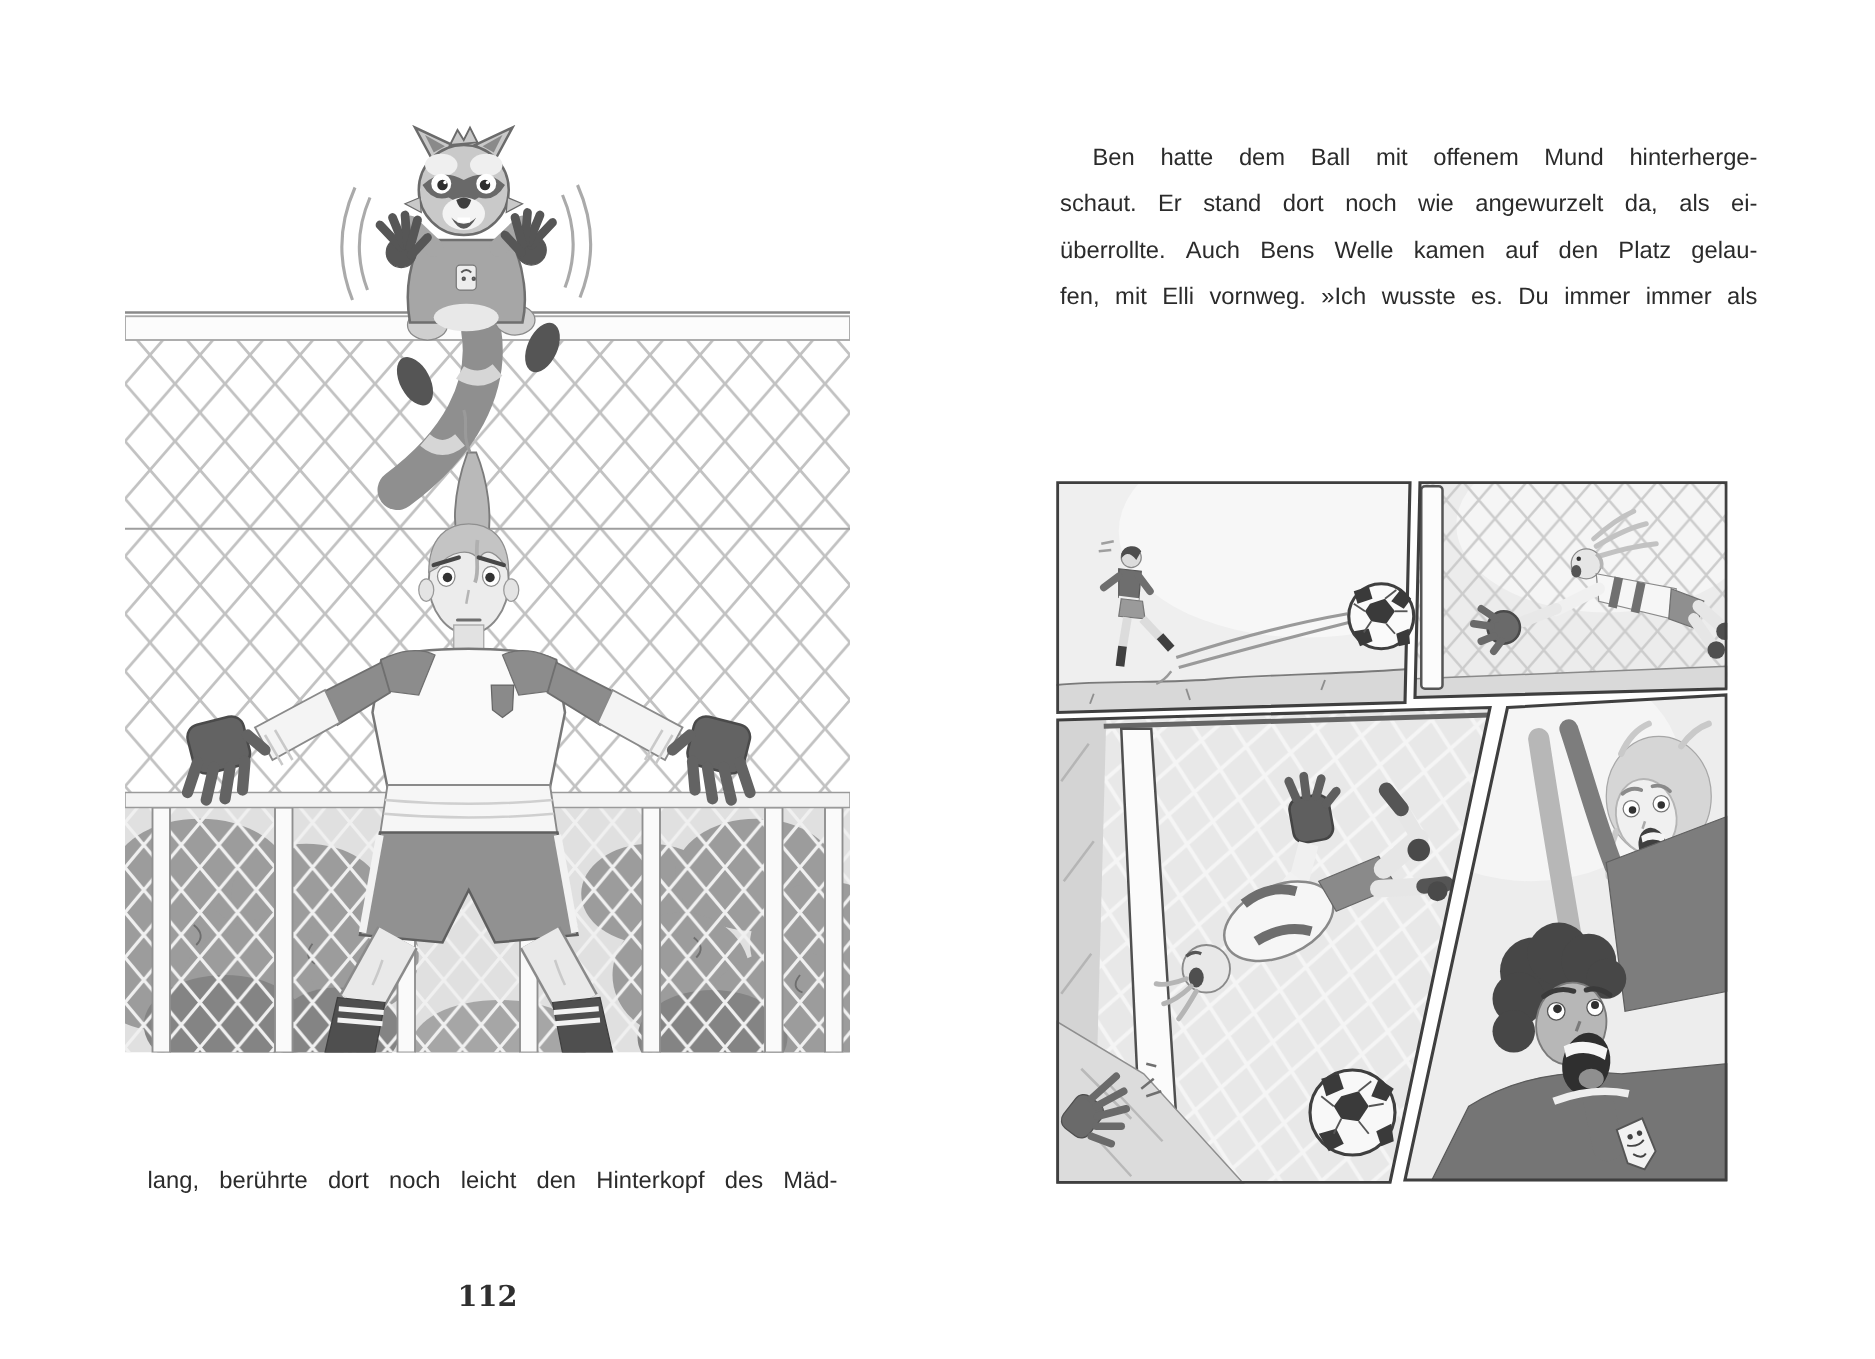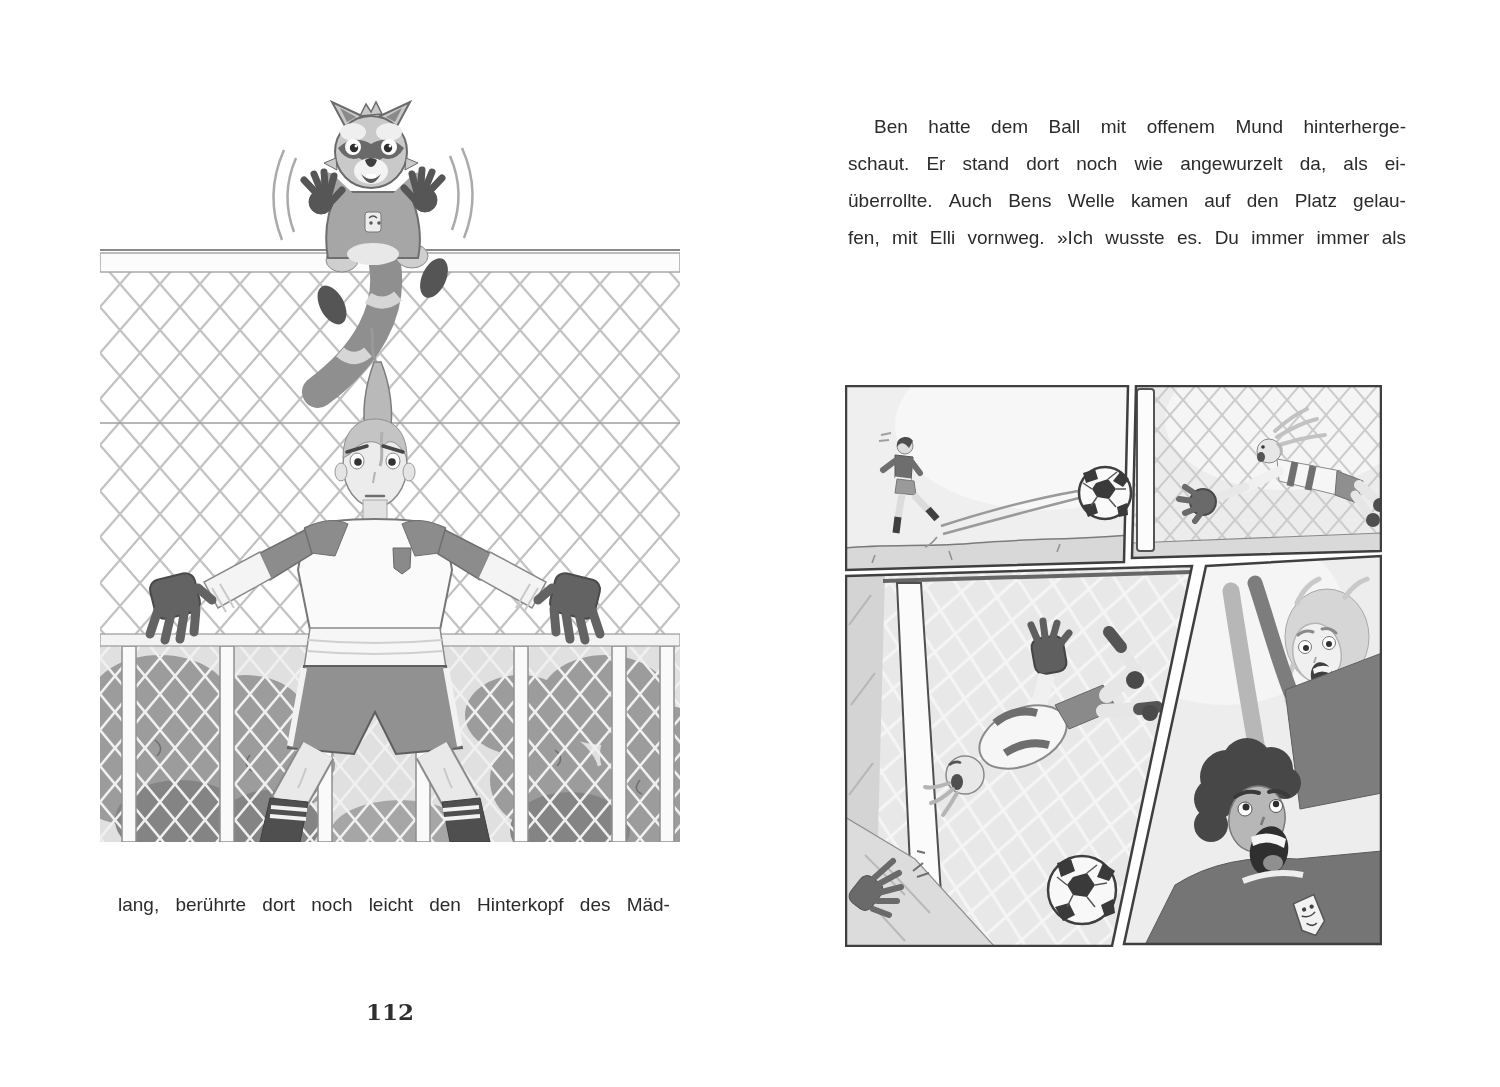--- a/index.html
+++ b/index.html
@@ -1,25 +1,25 @@
 <!DOCTYPE html>
 <html><head>
 <meta charset="utf-8">
 <style>
   html,body{margin:0;padding:0;background:#fff;}
   .spread{position:relative;width:1500px;height:1087px;background:#ffffff;overflow:hidden;
           font-family:"Liberation Sans",sans-serif;color:#2b2b2b;}
   .art{position:absolute;}
   .textblock{position:absolute;font-size:19px;font-weight:500;color:#2b2b2b;text-align:right;}
   .tline{height:37px;line-height:37px;white-space:nowrap;}
-  .caption .tline{height:38px;line-height:38px;}
+  .caption .tline{height:38px;line-height:38px;margin-top:40px;}
   .jline{display:flex;justify-content:space-between;}
   .indent{padding-left:26px;}
   .pagenum{position:absolute;text-align:center;font-family:"DejaVu Serif",serif;
-           font-weight:700;font-size:23px;color:#2f2f2f;}
+           font-weight:700;font-size:23px;color:#2f2f2f;margin-top:26px;}
 </style>
 </head>
 <body>
 
 <div class="spread">
 
   <svg class="art" style="left:100px;top:100px" width="580" height="742" viewBox="0 0 580 742" role="img" aria-label="Torwart mit hohem Zopf steht breitbeinig vor einem Maschendrahtzaun, ein winkender Waschbär sitzt auf der Torlatte">
     <defs>
       <pattern id="mA" width="40" height="46" patternUnits="userSpaceOnUse">
         <path d="M20,0 L40,23 L20,46 L0,23 Z" fill="none" stroke="#c2c2c2" stroke-width="2.2"></path>

